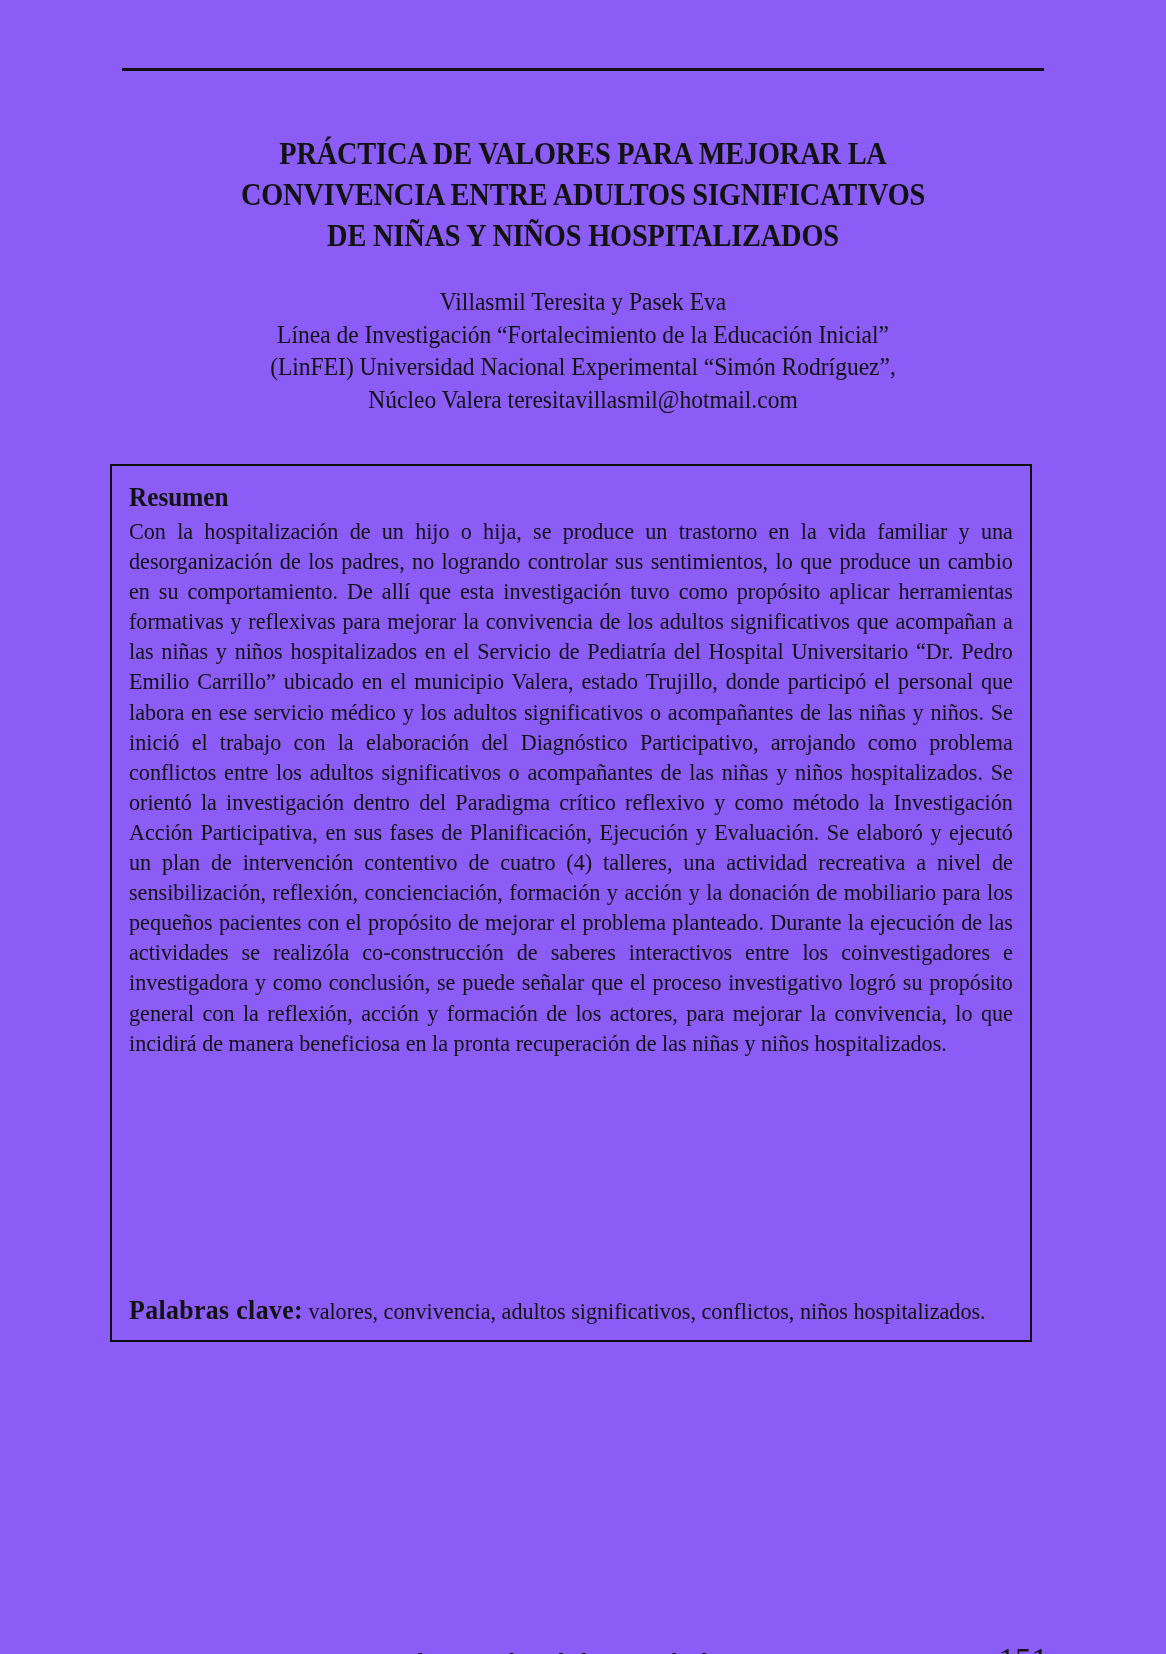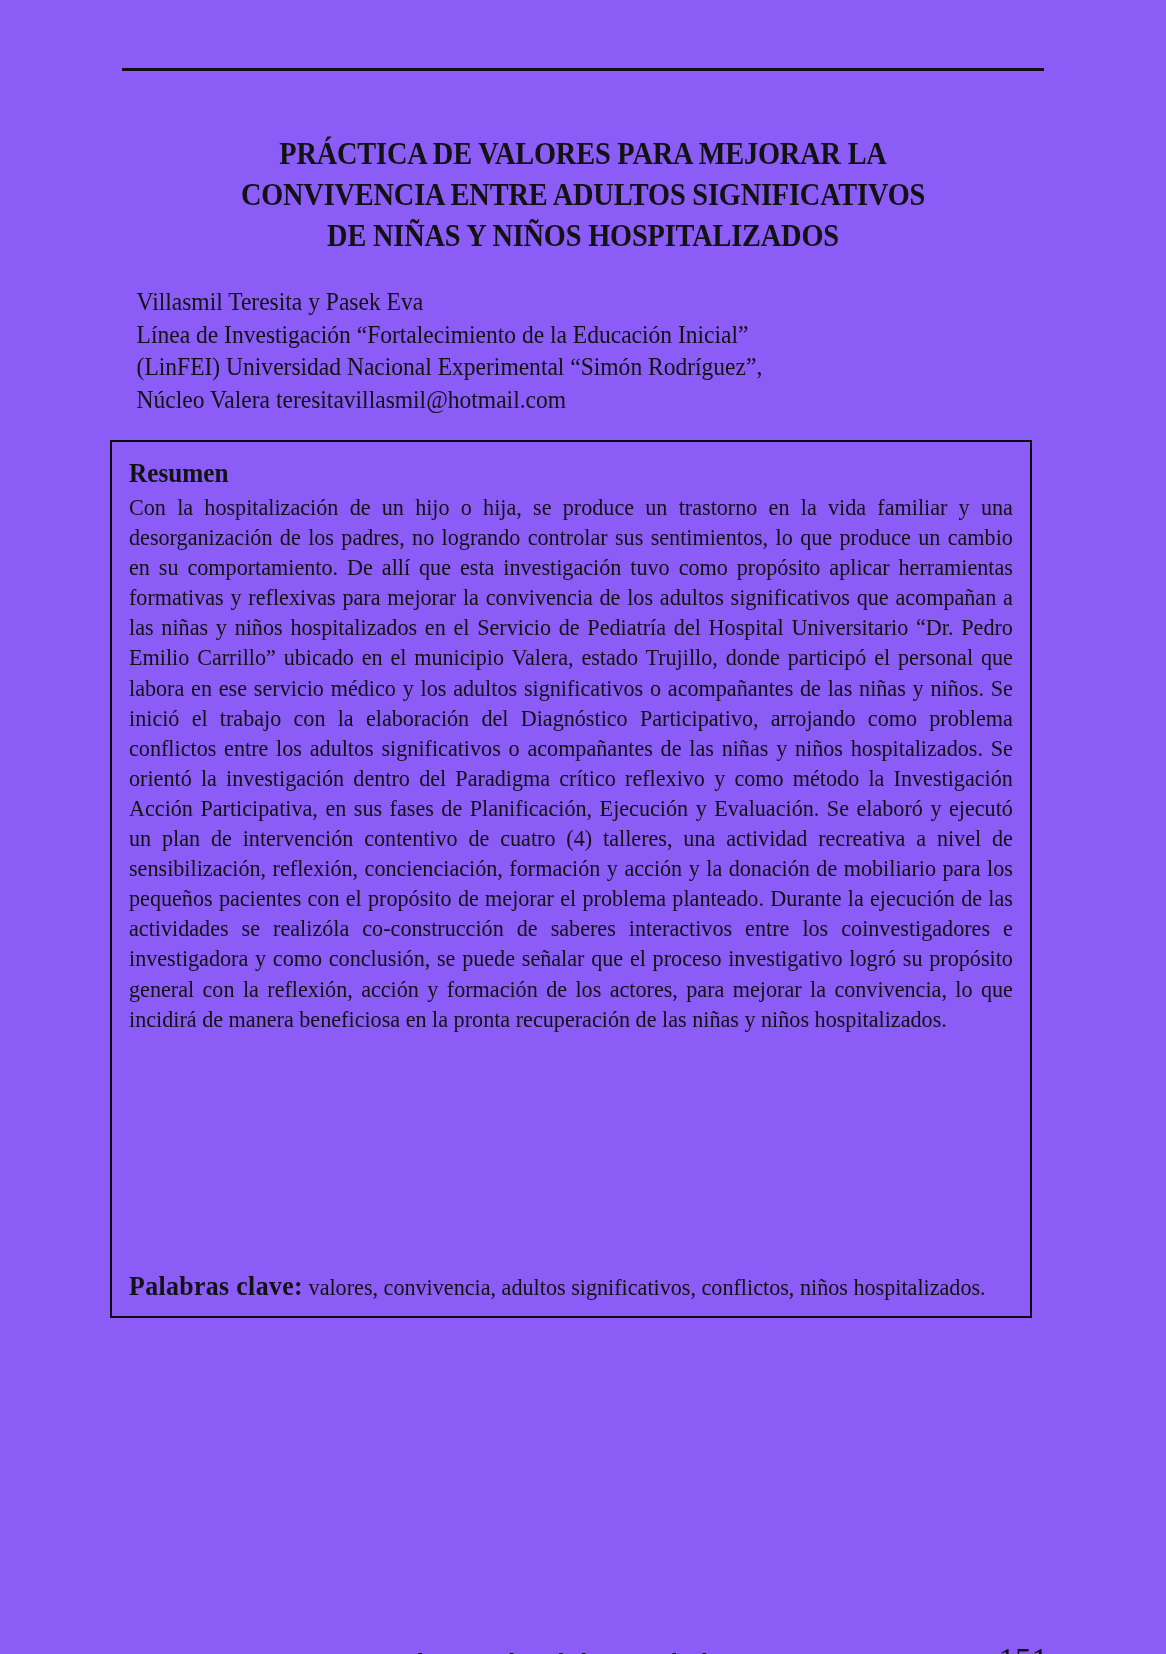--- a/index.html
+++ b/index.html
@@ -49,34 +49,35 @@
     transform-origin: center center;
     white-space: nowrap;
   }
 
   
   .author-block {
     position: absolute;
     left: 118px;
     top: 286px;
     width: 930px;
+    text-align: center;
   }
   .author-line {
     font-size: 24.5px;
     line-height: 32.6px;
     white-space: nowrap;
     transform: scaleX(0.96);
     transform-origin: center center;
   }
 
   
   .abstract-box {
     position: absolute;
     left: 110px;
-    top: 440px;
+    top: 464px;
     width: 922px;
     height: 878px;
     border: 2.5px solid #0d0d0d;
     box-sizing: border-box;
     padding: 14px 17px 10px 17px;
   }
 
   .abstract-heading {
     font-weight: bold;
     font-size: 28px;

